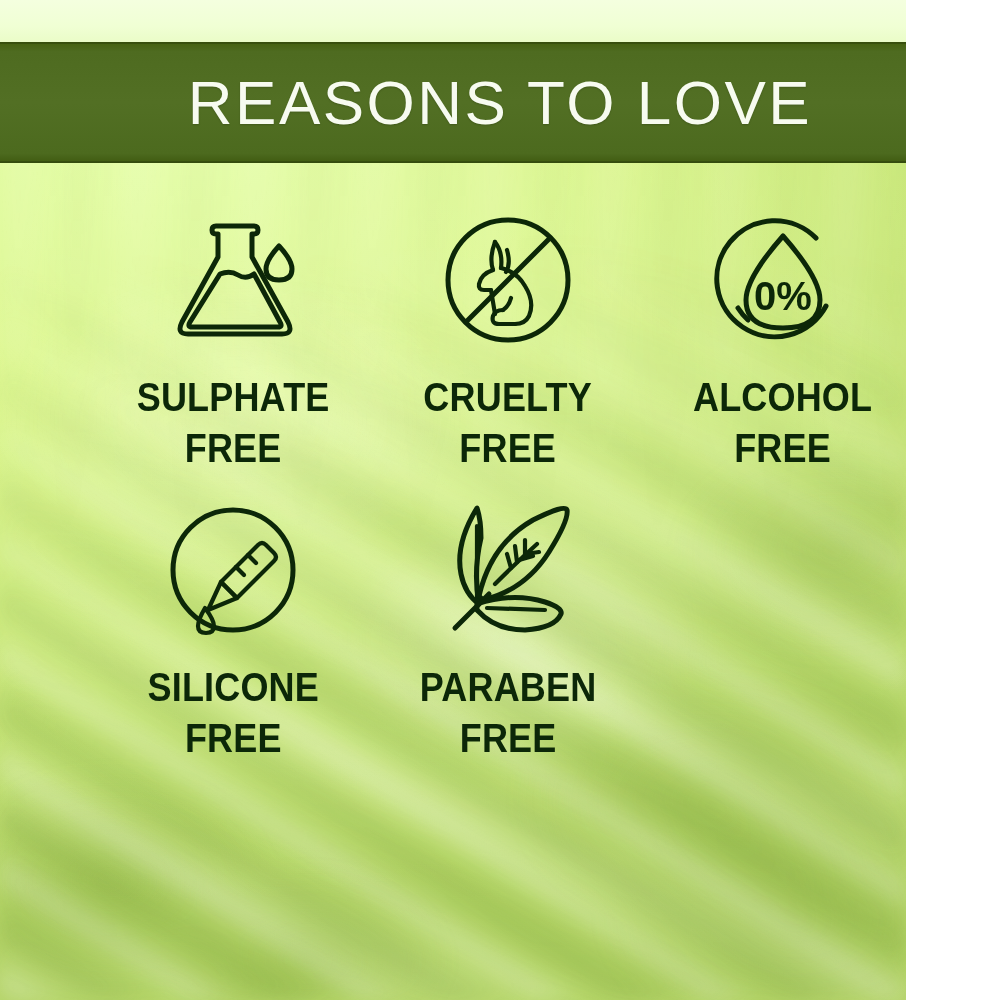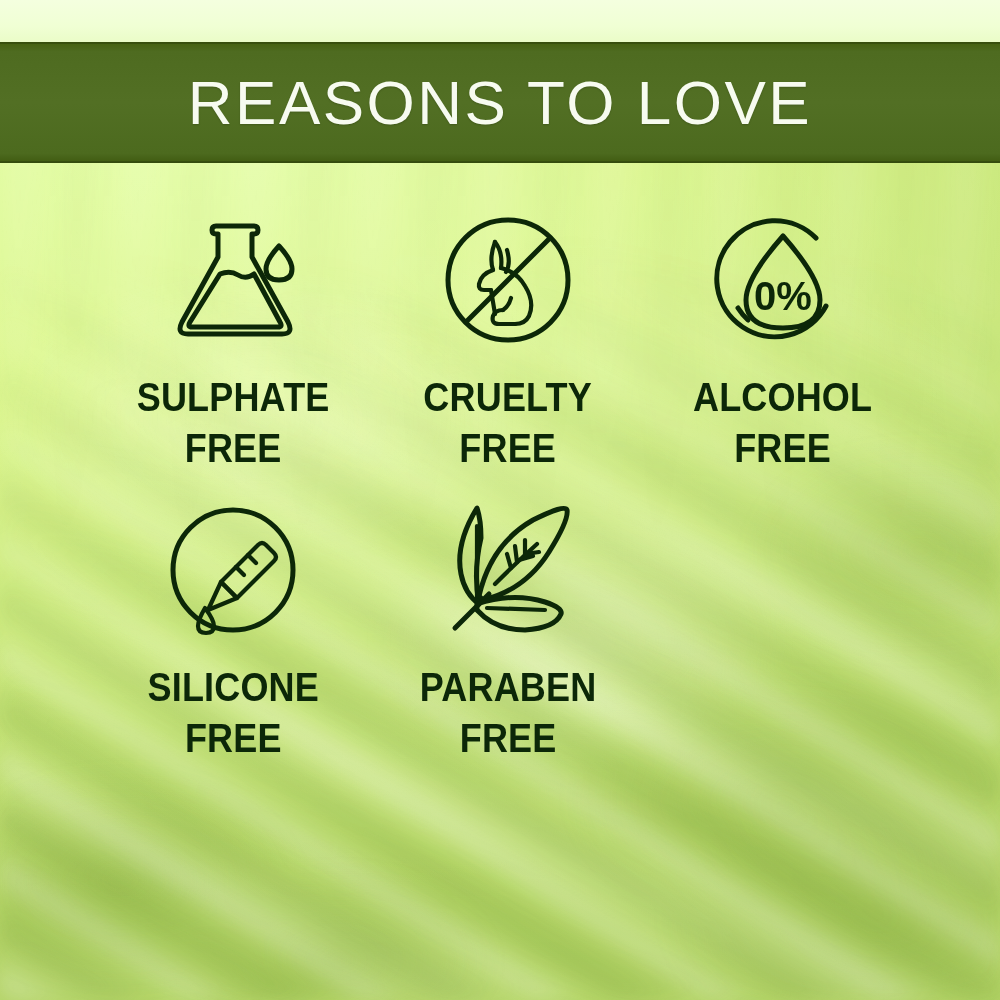--- a/index.html
+++ b/index.html
@@ -6,21 +6,21 @@
     margin: 0;
     padding: 0;
     background: #ffffff;
   }
   body {
     font-family: "Liberation Sans", sans-serif;
   }
 
   #poster {
     position: relative;
-    width: 1000px;
+    width: 906px;
     height: 1000px;
     overflow: hidden;
     background: #d8f58d;
   }
 
   
   .bg-layer {
     position: absolute;
     inset: 0;
     pointer-events: none;

